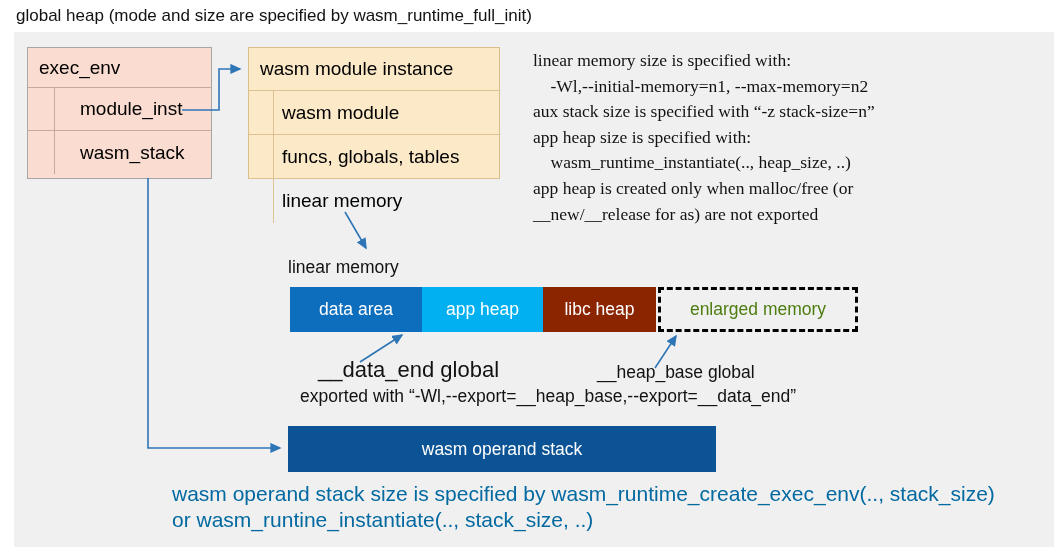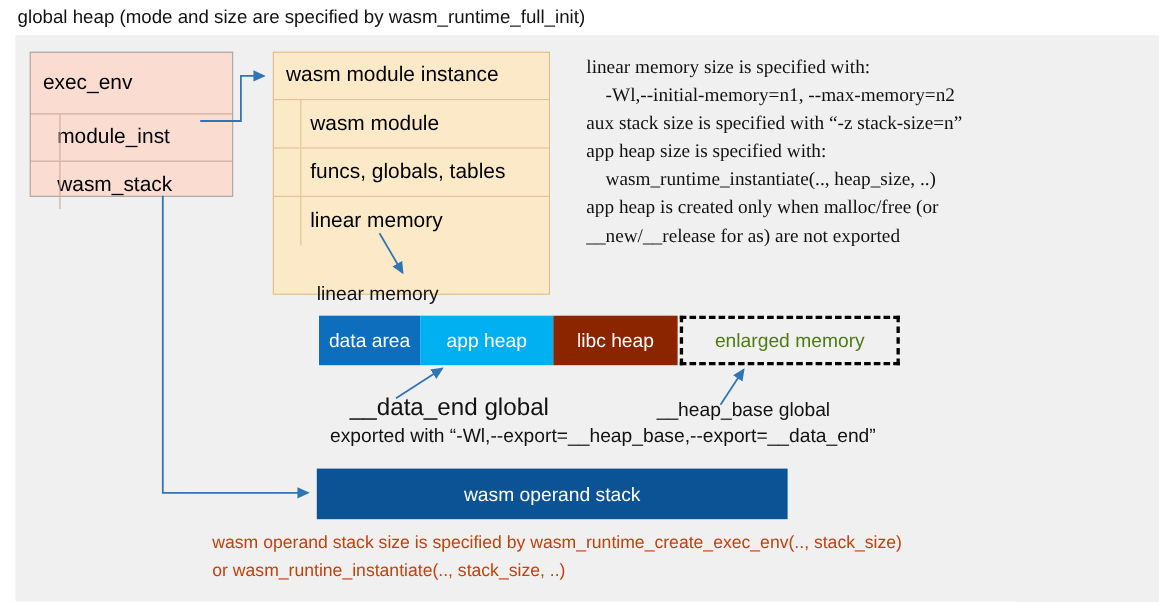--- a/index.html
+++ b/index.html
@@ -53,49 +53,49 @@
   
   #exec-env-box {
     left: 27px;
     top: 47px;
     width: 185px;
     height: 132px;
     border: 1px solid #a6a6a6;
     background: #fadcd0;
   }
   #exec-env-title {
-    height: 56px;
+    height: 40px;
     width: 100%;
     border-bottom: 1px solid #c9a99c;
     padding-left: 11px;
   }
   .exec-sub {
     height: 43px;
     width: 100%;
-    padding-left: 24px;
+    padding-left: 52px;
     border-bottom: 1px solid #c9a99c;
     position: relative;
   }
   .exec-sub:last-child { border-bottom: none; }
   .exec-sub::before {
     content: "";
     position: absolute;
     left: 26px;
     top: 0;
     bottom: 0;
     width: 1px;
     background: #c9a99c;
   }
 
   
   #wasm-mi-box {
     left: 248px;
     top: 47px;
     width: 252px;
-    height: 221px;
+    height: 132px;
     border: 1px solid #d9c08a;
     background: #fce9c8;
   }
   #wasm-mi-title {
     height: 43px;
     width: 100%;
     border-bottom: 1px solid #ddc393;
     padding-left: 11px;
   }
   .mi-sub {
@@ -148,21 +148,21 @@
   }
   .mem-seg {
     box-sizing: border-box;
     display: flex;
     align-items: center;
     justify-content: center;
     font-size: 17.5px;
     color: #ffffff;
     white-space: nowrap;
   }
-  #seg-data-area      { width: 92px; background: #0d6ebd; }
+  #seg-data-area      { width: 132px; background: #0d6ebd; }
   #seg-aux-stack-area { width: 167px; background: #6b7000; }
   #seg-app-heap       { width: 121px; background: #00b0f0; }
   #seg-libc-heap      { width: 113px; background: #8b2500; }
   #seg-enlarged-memory{
     width: 200px;
     background: #f0f0f0;
     color: #4d7c0f;
     border: 3px dashed #000000;
     margin-left: 2px;
   }
@@ -205,25 +205,25 @@
     background: #0b5394;
     display: flex;
     align-items: center;
     justify-content: center;
     color: #ffffff;
     font-size: 17.5px;
     white-space: nowrap;
   }
   #operand-stack-note {
     position: absolute;
-    left: 193px;
+    left: 172px;
     top: 481px;
-    font-size: 16px;
+    font-size: 21px;
     line-height: 26px;
-    color: #c2410c;
+    color: #0369a1;
     white-space: pre;
   }
 
   
   #connectors {
     position: absolute;
     left: 0;
     top: 0;
     width: 1054px;
     height: 547px;

